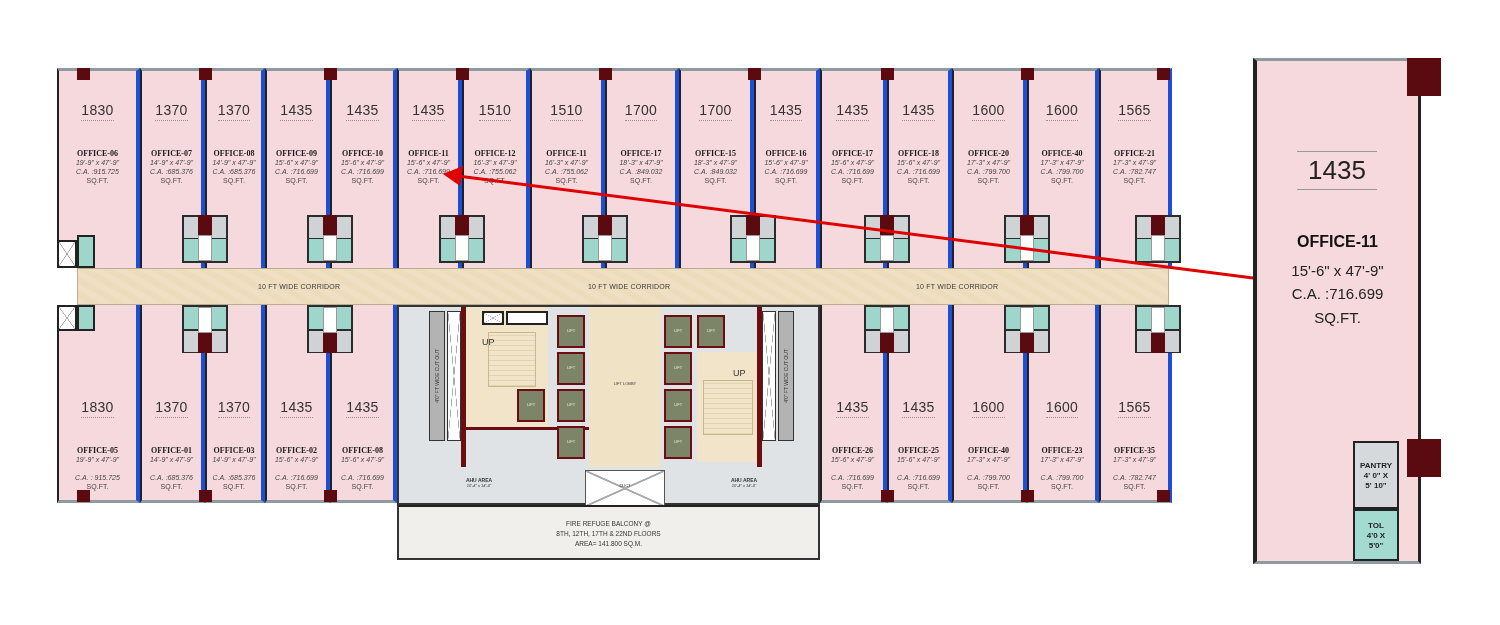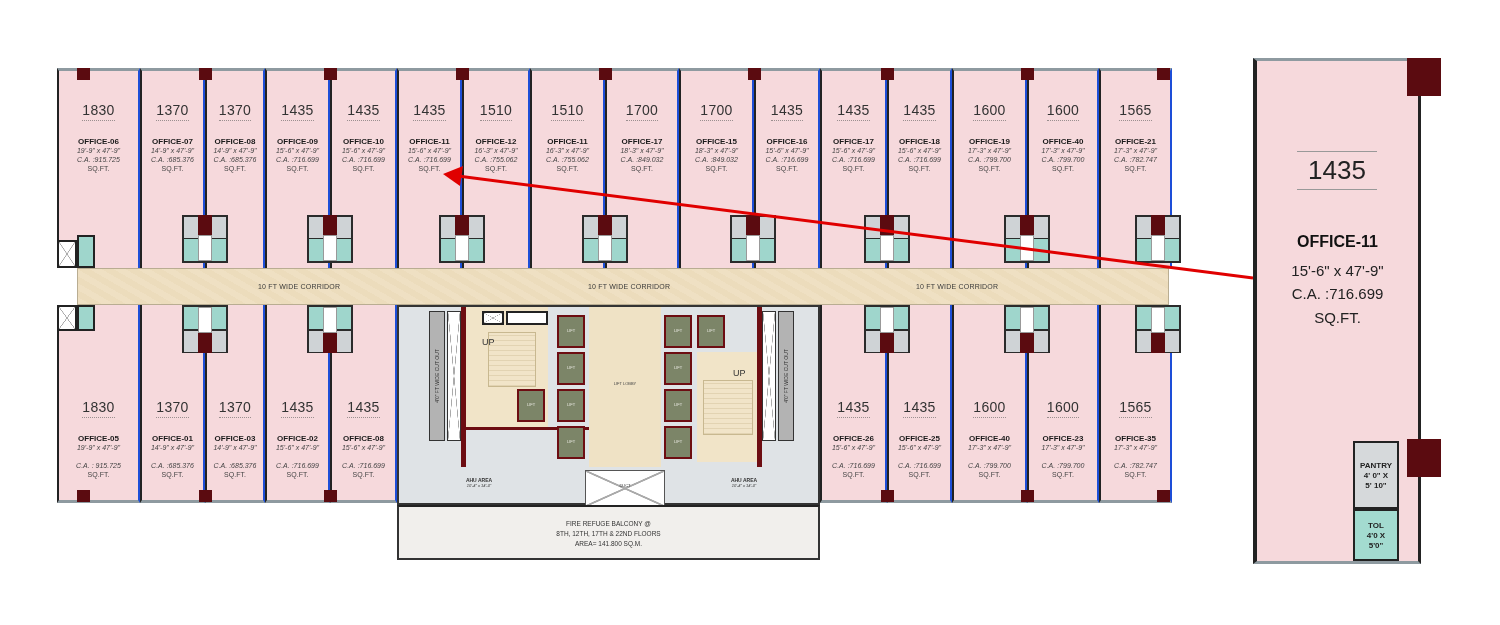--- a/index.html
+++ b/index.html
@@ -5,29 +5,29 @@
   * { box-sizing: border-box; margin: 0; padding: 0; }
   html, body { width: 1500px; height: 625px; background: #ffffff; overflow: hidden; }
   body { position: relative; font-family: "Liberation Sans", "DejaVu Sans", sans-serif; color: #2a2a2a; }
 
   .plan { position: absolute; left: 57px; top: 65px; width: 1115px; height: 495px; }
   .abs { position: absolute; }
 
   
   .unit {
     position: absolute; background: #f6d9dc;
-    border-left: 2px solid #222; border-right: 2px solid #1d4ed8;
+    border-left: 2px solid #222; border-right: 4px solid #1d4ed8;
   }
   .unit.top { top: 3px; height: 200px; border-top: 3px solid #8e9aa0; }
   .unit.bot { top: 240px; height: 198px; border-bottom: 3px solid #8e9aa0; }
   .unit .txt { position: absolute; left: 0; right: 0; text-align: center; }
   .unit.top .txt { top: 30px; }
   .unit.bot .txt { top: 93px; }
   .u-size { font-size: 14px; color: #333; letter-spacing: 0.3px; display: inline-block; padding-bottom: 2px; border-bottom: 1px dotted #9a8f8f; }
-  .u-name { font-size: 8px; font-weight: bold; color: #1a1a1a; margin-top: 16px; }
+  .u-name { font-size: 8px; font-weight: bold; color: #1a1a1a; margin-top: 28px; font-family: Liberation Serif, serif; }
   .u-dim, .u-ca, .u-sq { font-size: 7px; color: #444; line-height: 9px; font-style: italic; }
   .unit.bot .u-ca { margin-top: 9px; }
   .u-sq { font-style: normal; }
 
   .col { position: absolute; width: 13px; height: 12px; background: #5b0b10; }
 
   
   .core { position: absolute; width: 46px; height: 48px; background: #2b2b2b; }
   .core .pan { position: absolute; width: 14px; height: 21px; background: #cfd3d6; }
   .core .tol { position: absolute; width: 14px; height: 22px; background: #9fd6cc; }
@@ -193,21 +193,21 @@
       <div class="u-size">1435</div>
       <div class="u-name">OFFICE-18</div>
       <div class="u-dim">15'-6" x 47'-9"</div>
       <div class="u-ca">C.A. :716.699</div>
       <div class="u-sq">SQ.FT.</div>
     </div>
       </div>
       <div class="unit top" style="left:895px;width:75px">
     <div class="txt">
       <div class="u-size">1600</div>
-      <div class="u-name">OFFICE-19</div>
+      <div class="u-name">OFFICE-20</div>
       <div class="u-dim">17'-3" x 47'-9"</div>
       <div class="u-ca">C.A. :799.700</div>
       <div class="u-sq">SQ.FT.</div>
     </div>
       </div>
       <div class="unit top" style="left:970px;width:72px">
     <div class="txt">
       <div class="u-size">1600</div>
       <div class="u-name">OFFICE-40</div>
       <div class="u-dim">17'-3" x 47'-9"</div>

